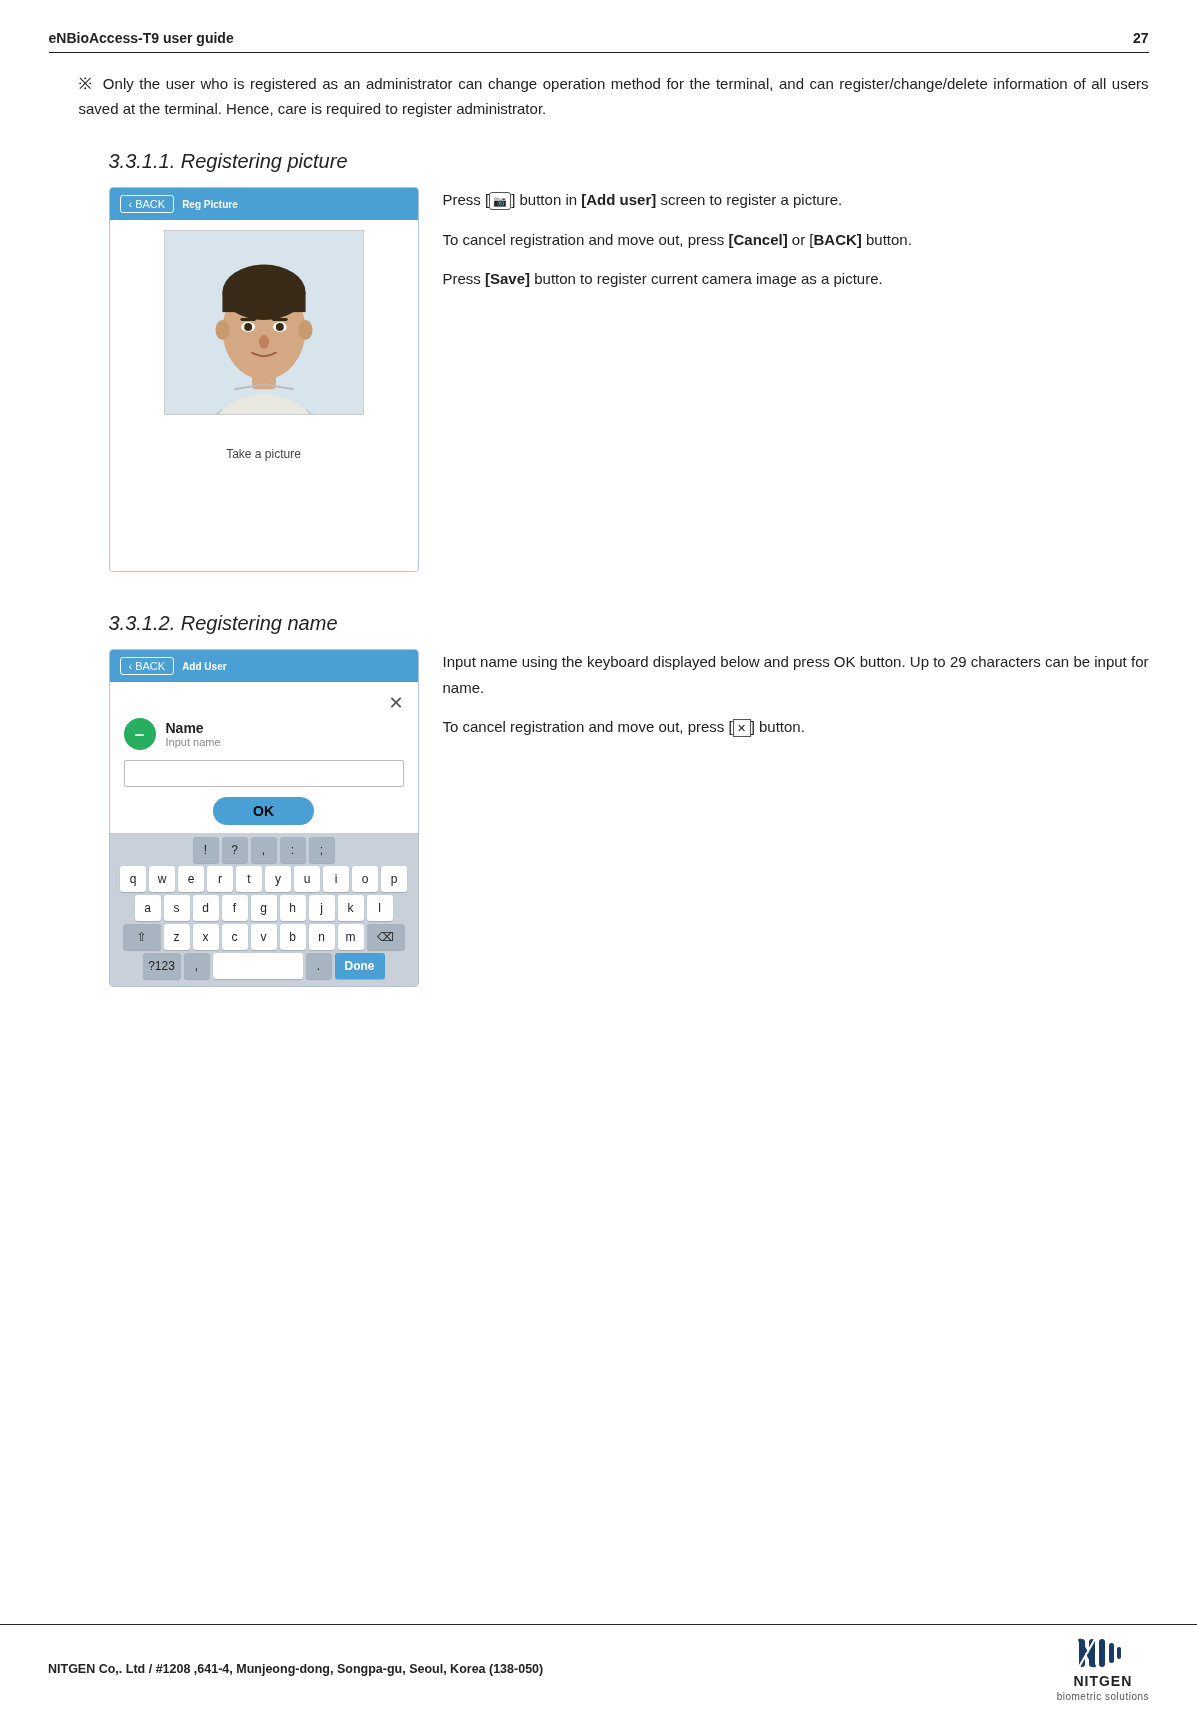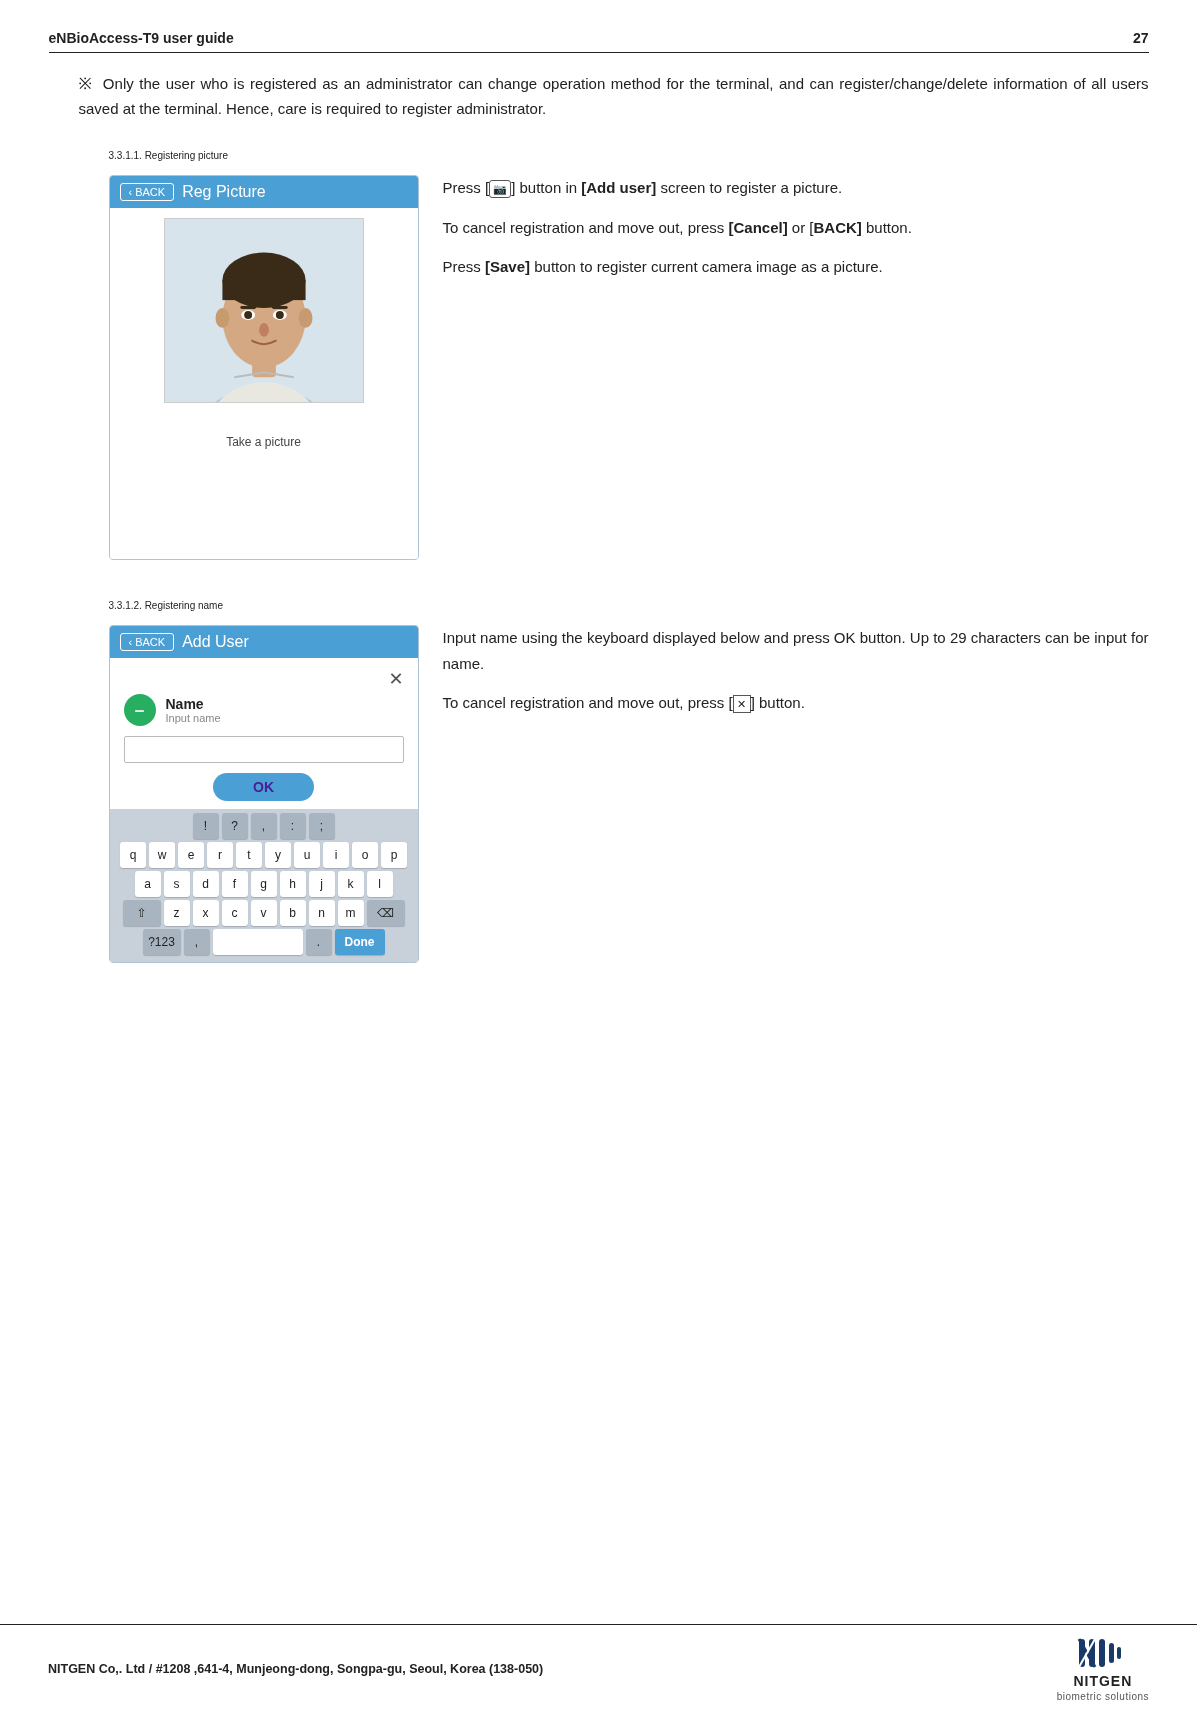--- a/index.html
+++ b/index.html
@@ -45,24 +45,25 @@
       line-height: 1.65;
       text-align: justify;
     }
     .note-symbol {
       font-size: 16px;
       margin-right: 4px;
     }
 
     
     .section-heading {
-      font-size: 10px;
+      font-size: 20px;
       font-weight: normal;
       margin-bottom: 14px;
       padding-left: 60px;
+      font-style: italic;
     }
 
     
     .content-row {
       display: flex;
       flex-direction: row;
       align-items: flex-start;
       margin-bottom: 40px;
       gap: 24px;
       padding-left: 60px;
@@ -92,22 +93,22 @@
       border: 1.5px solid #fff;
       border-radius: 3px;
       padding: 2px 8px;
       font-size: 11px;
       color: #fff;
       display: flex;
       align-items: center;
       gap: 3px;
     }
     .device-topbar .screen-title {
-      font-size: 16px;
-      font-weight: normal;
+      font-size: 10px;
+      font-weight: bold;
       color: #fff;
     }
 
     
     .device-photo-area {
       background: #fff;
       display: flex;
       flex-direction: column;
       align-items: center;
       padding: 10px;
@@ -232,21 +233,21 @@
       margin-bottom: 10px;
       background: #fff;
     }
     .ok-row {
       display: flex;
       justify-content: center;
       margin-bottom: 8px;
     }
     .btn-ok {
       background: #4a9fd4;
-      color: #4c1d95;
+      color: #000000;
       border: none;
       border-radius: 14px;
       padding: 6px 40px;
       font-size: 14px;
       font-weight: bold;
       cursor: pointer;
     }
 
     
     .keyboard {

